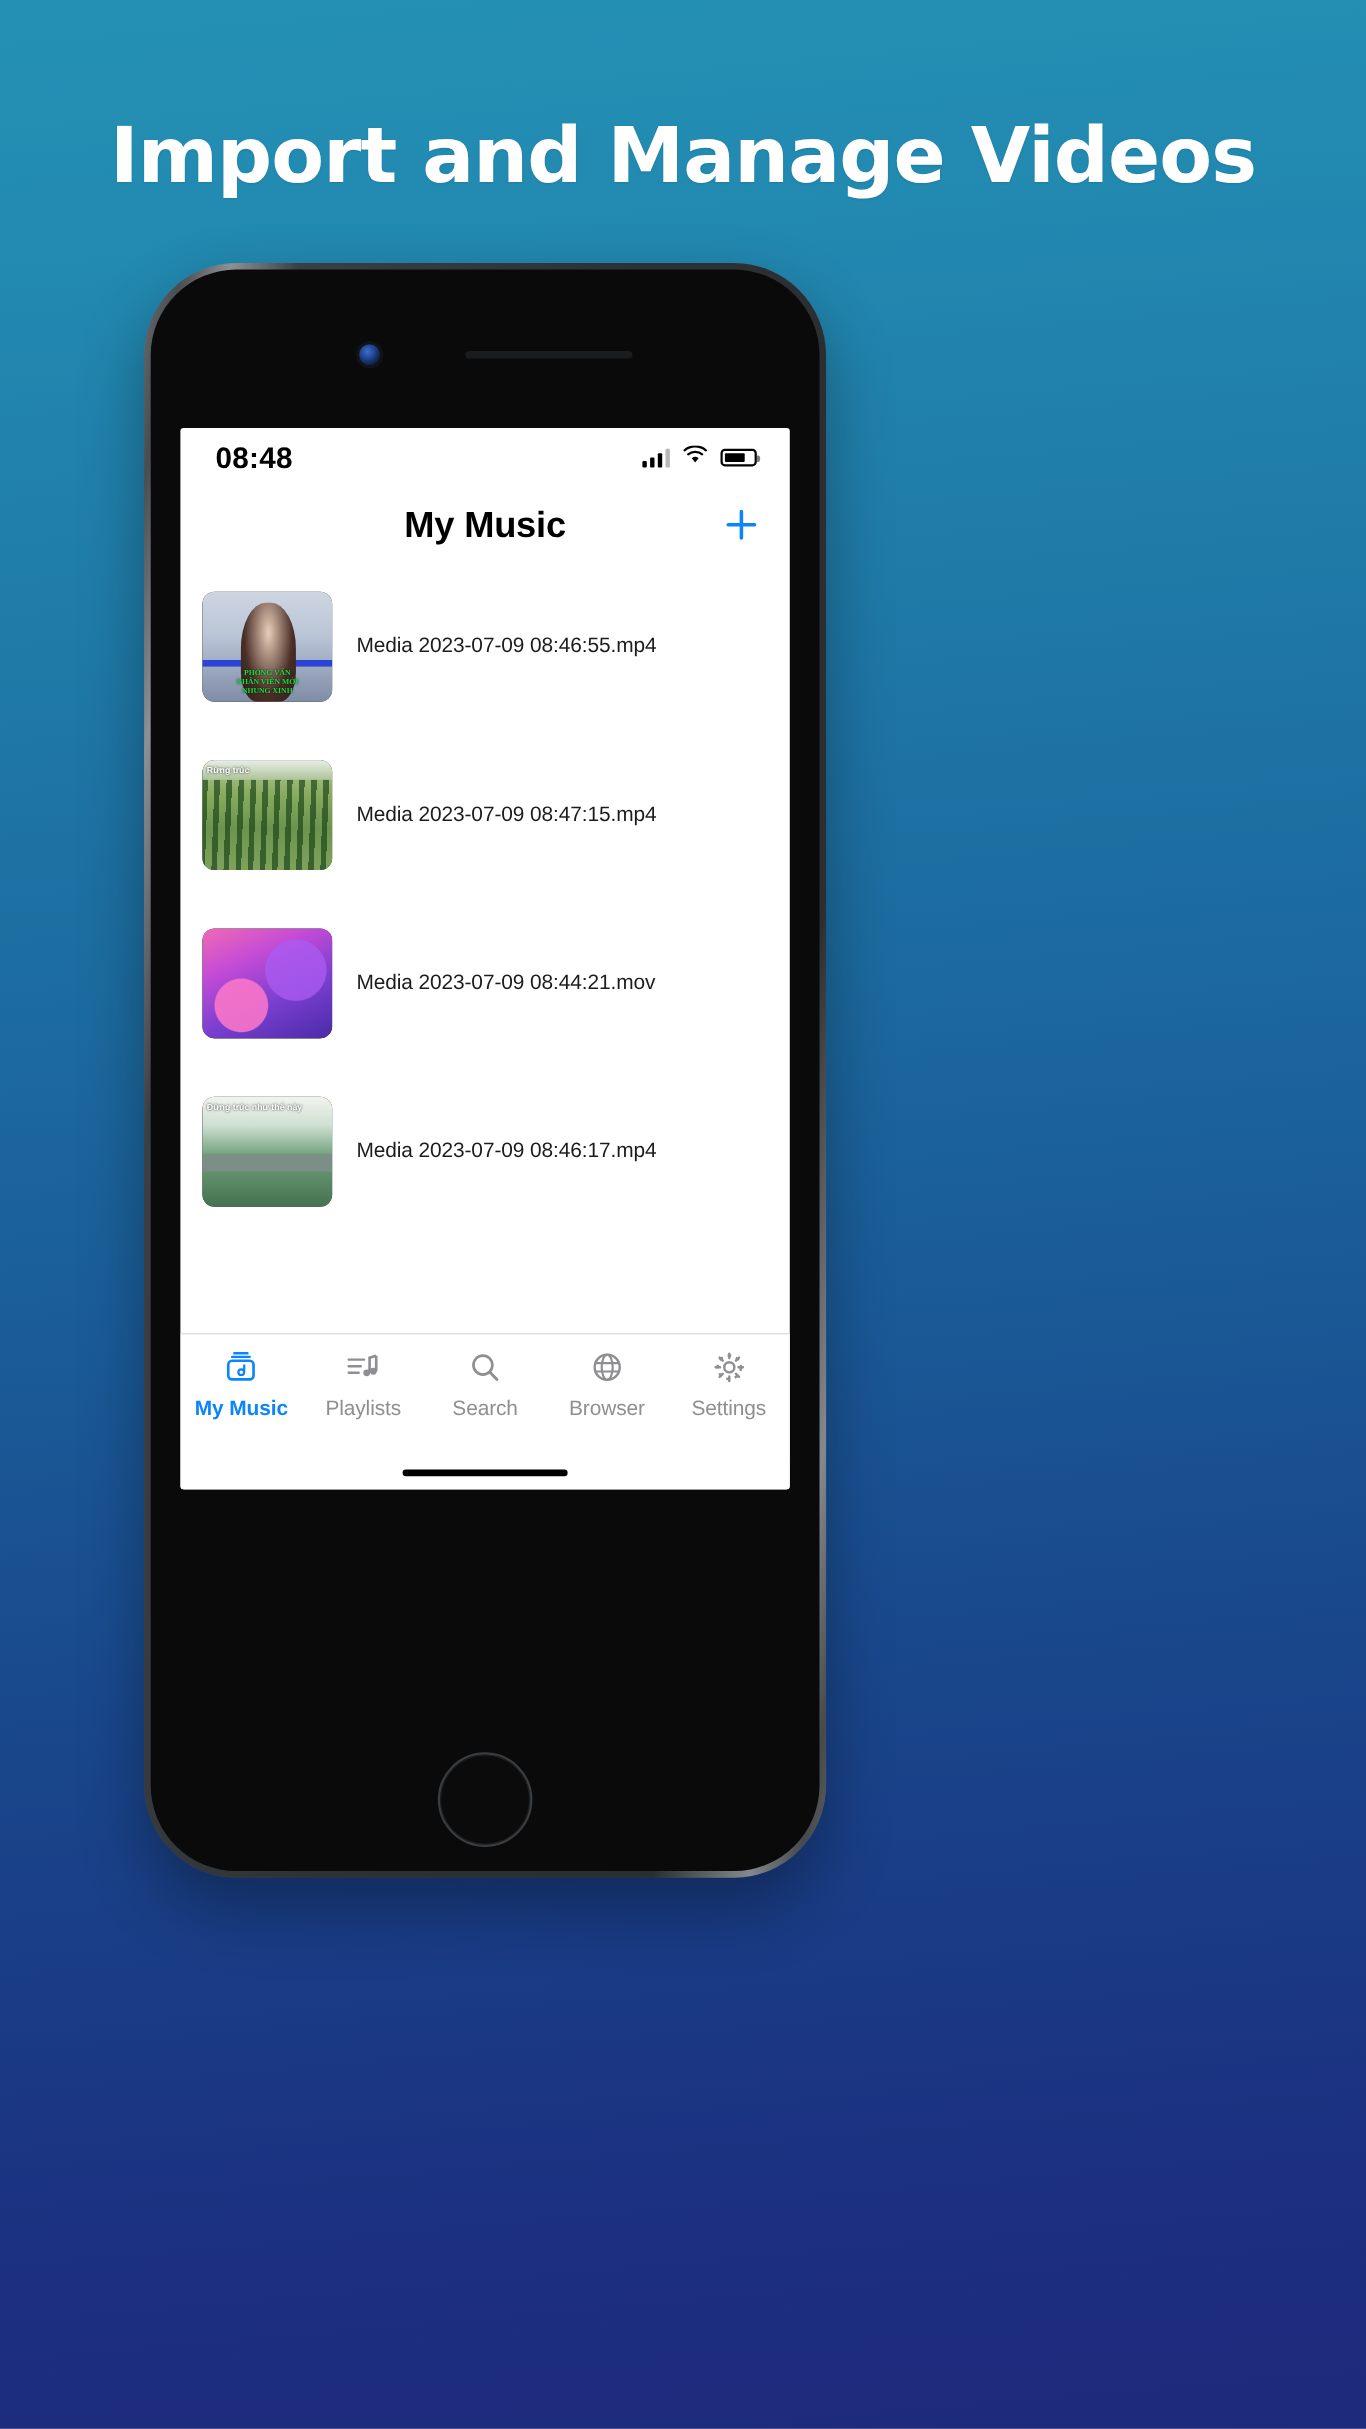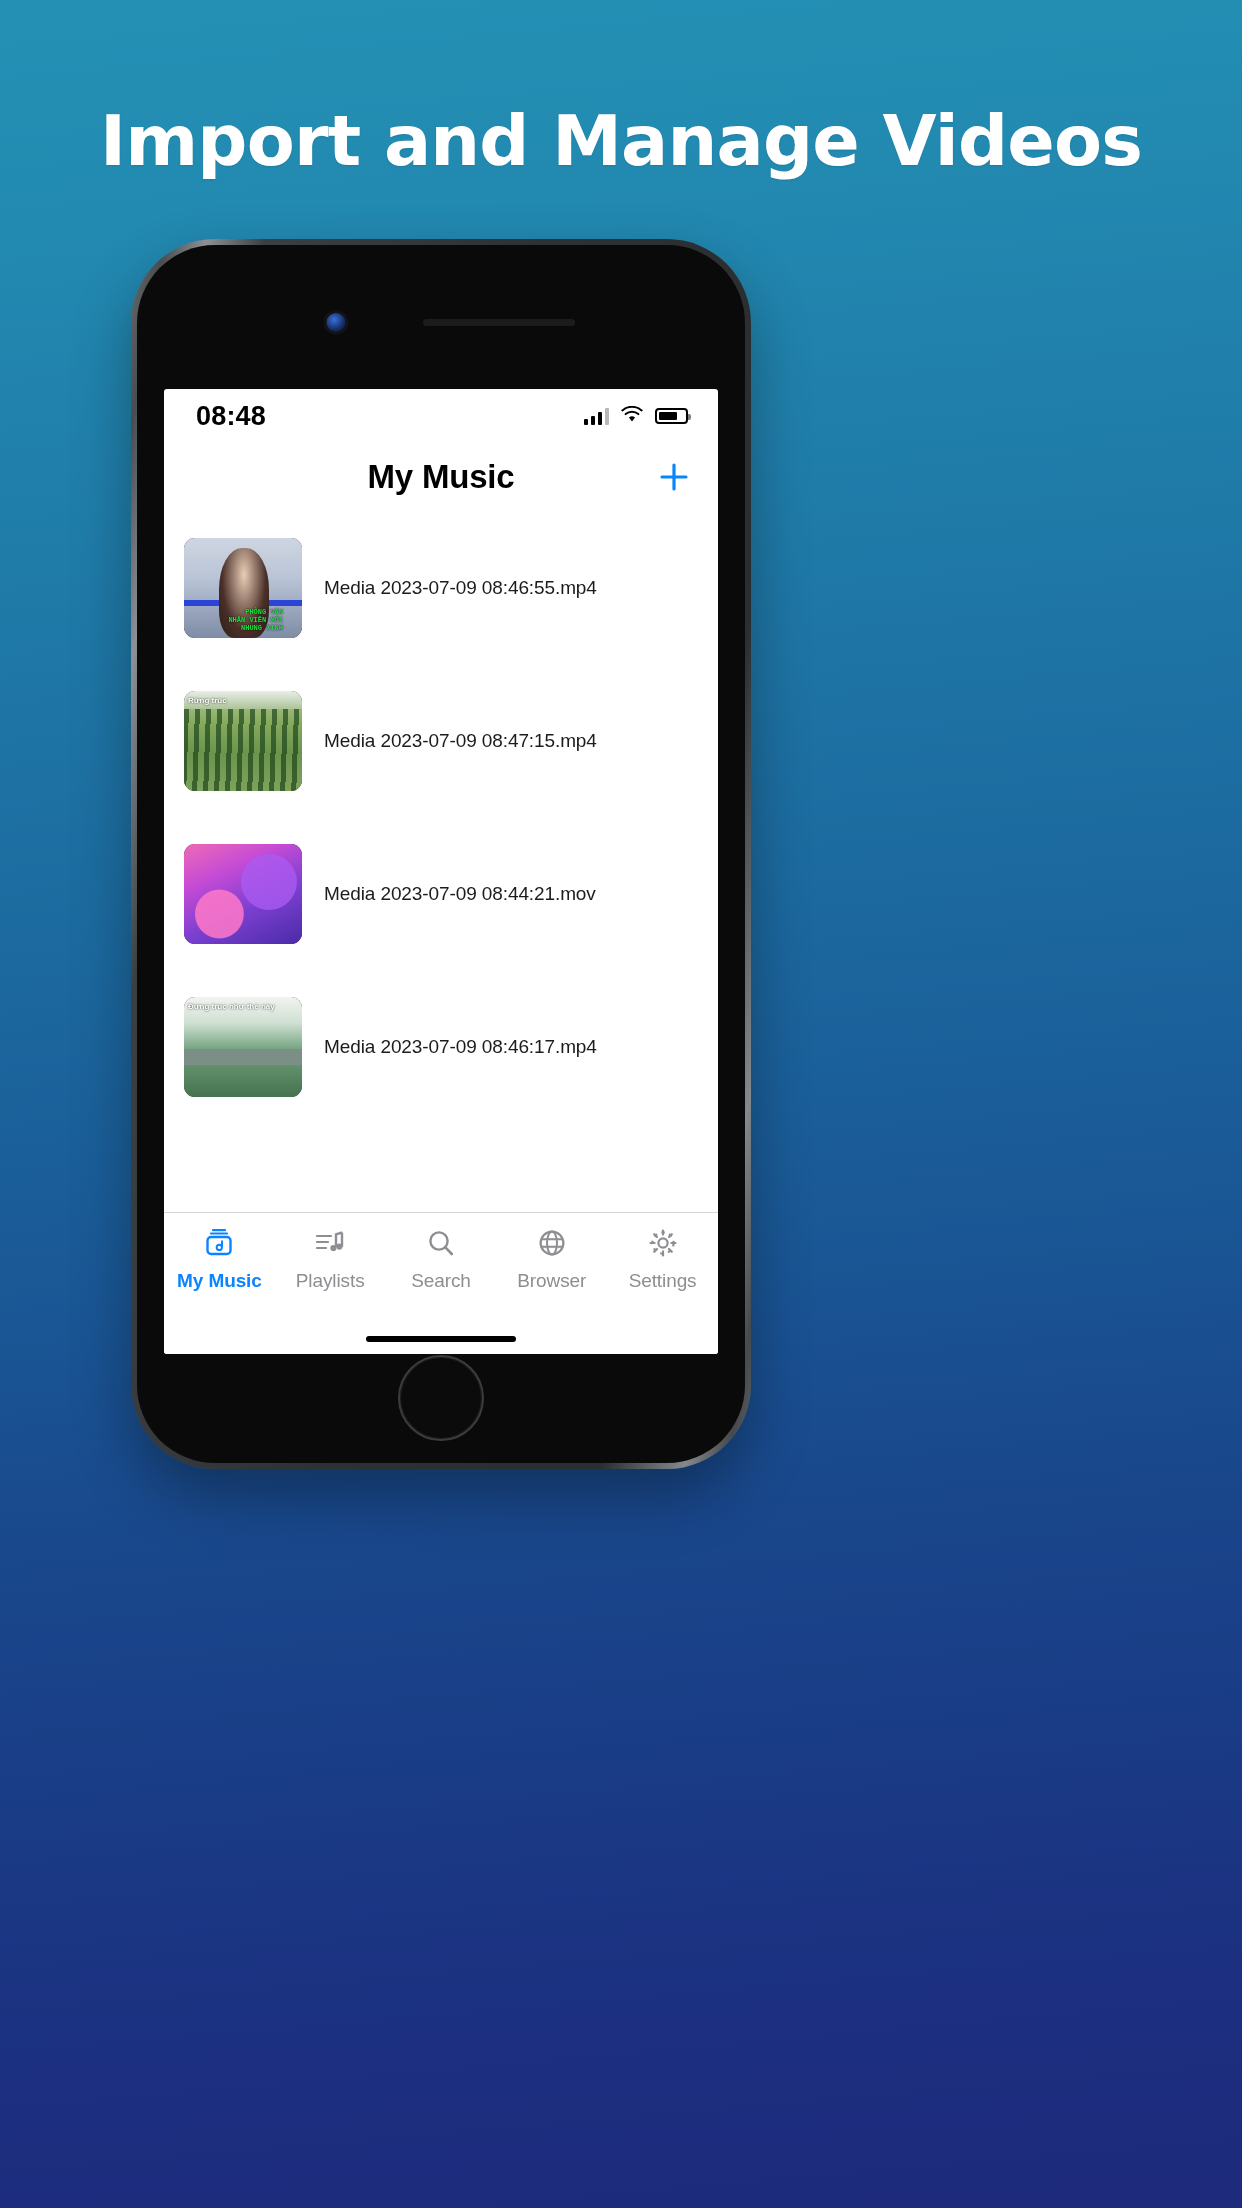--- a/index.html
+++ b/index.html
@@ -32,21 +32,21 @@
     font-family: "DejaVu Sans", sans-serif;
     text-shadow: 0 1px 2px rgba(0,0,0,0.10);
   }
 
   
   .device {
     position: absolute;
     left: 131px;
     top: 239px;
     width: 620px;
-    height: 1230px;
+    height: 1468px;
     border-radius: 84px;
     background: linear-gradient(100deg,#6a6d70 0%,#4a4d50 4%,#8d9094 9%,#3c3f42 16%,#2e3134 50%,#2b2e31 82%,#85888c 92%,#474a4d 97%,#5e6164 100%);
     box-shadow: 0 28px 60px rgba(0,0,0,0.33);
     padding: 6px;
   }
   .device-inner {
     width: 100%; height: 100%;
     border-radius: 78px;
     background: #0a0a0b;
     position: relative;
@@ -173,27 +173,27 @@
     border-radius: 11px;
     flex: none;
     overflow: hidden;
     position: relative;
     background: #2a2a2a;
   }
   .thumb .art { position: absolute; inset: 0; }
   .thumb .cap {
     position: absolute;
     left: 0; right: 0; bottom: 5px;
-    text-align: right;
+    text-align: center;
     font-size: 7px;
     font-weight: 700;
     line-height: 1.18;
     color: #17e23a;
     text-shadow: 0 0 2px rgba(0,0,0,0.9);
-    font-family: Liberation Mono, monospace;
+    font-family: Liberation Serif, serif;
     padding: 0 19px;
   }
   .thumb .cap-top {
     position: absolute;
     left: 4px; top: 5px;
     font-size: 8px;
     font-weight: 700;
     color: #ffffff;
     text-shadow: 0 0 2px rgba(0,0,0,0.85);
   }

